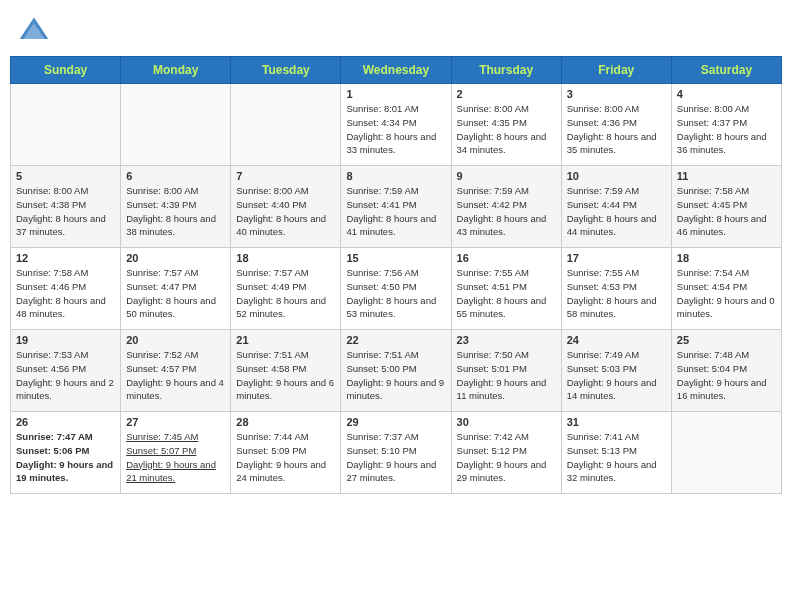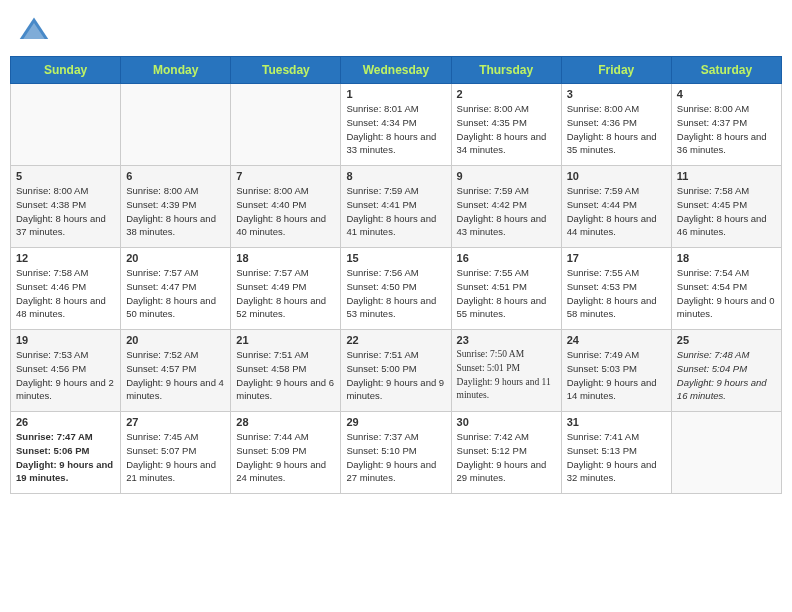--- a/index.html
+++ b/index.html
@@ -280,47 +280,47 @@
 Daylight: 9 hours and 6 minutes.</div>
             </td>
             <td>
               <span class="day-num">22</span>
               <div class="day-info" style="white-space: pre-line;">Sunrise: 7:51 AM
 Sunset: 5:00 PM
 Daylight: 9 hours and 9 minutes.</div>
             </td>
             <td>
               <span class="day-num">23</span>
-              <div class="day-info" style="white-space: pre-line; font-family: Liberation Serif, serif;">Sunrise: 7:50 AM
+              <div class="day-info" style="white-space: pre-line;">Sunrise: 7:50 AM
 Sunset: 5:01 PM
 Daylight: 9 hours and 11 minutes.</div>
             </td>
             <td>
               <span class="day-num">24</span>
               <div class="day-info" style="white-space: pre-line;">Sunrise: 7:49 AM
 Sunset: 5:03 PM
 Daylight: 9 hours and 14 minutes.</div>
             </td>
             <td>
               <span class="day-num">25</span>
-              <div class="day-info" style="white-space: pre-line; font-style: italic;">Sunrise: 7:48 AM
+              <div class="day-info" style="white-space: pre-line;">Sunrise: 7:48 AM
 Sunset: 5:04 PM
 Daylight: 9 hours and 16 minutes.</div>
             </td>
           </tr>
           <tr>
             <td>
               <span class="day-num">26</span>
               <div class="day-info" style="white-space: pre-line; font-weight: bold;">Sunrise: 7:47 AM
 Sunset: 5:06 PM
 Daylight: 9 hours and 19 minutes.</div>
             </td>
             <td>
               <span class="day-num">27</span>
-              <div class="day-info" style="white-space: pre-line;">Sunrise: 7:45 AM
+              <div class="day-info" style="white-space: pre-line; text-decoration: underline;">Sunrise: 7:45 AM
 Sunset: 5:07 PM
 Daylight: 9 hours and 21 minutes.</div>
             </td>
             <td>
               <span class="day-num">28</span>
               <div class="day-info" style="white-space: pre-line;">Sunrise: 7:44 AM
 Sunset: 5:09 PM
 Daylight: 9 hours and 24 minutes.</div>
             </td>
             <td>

